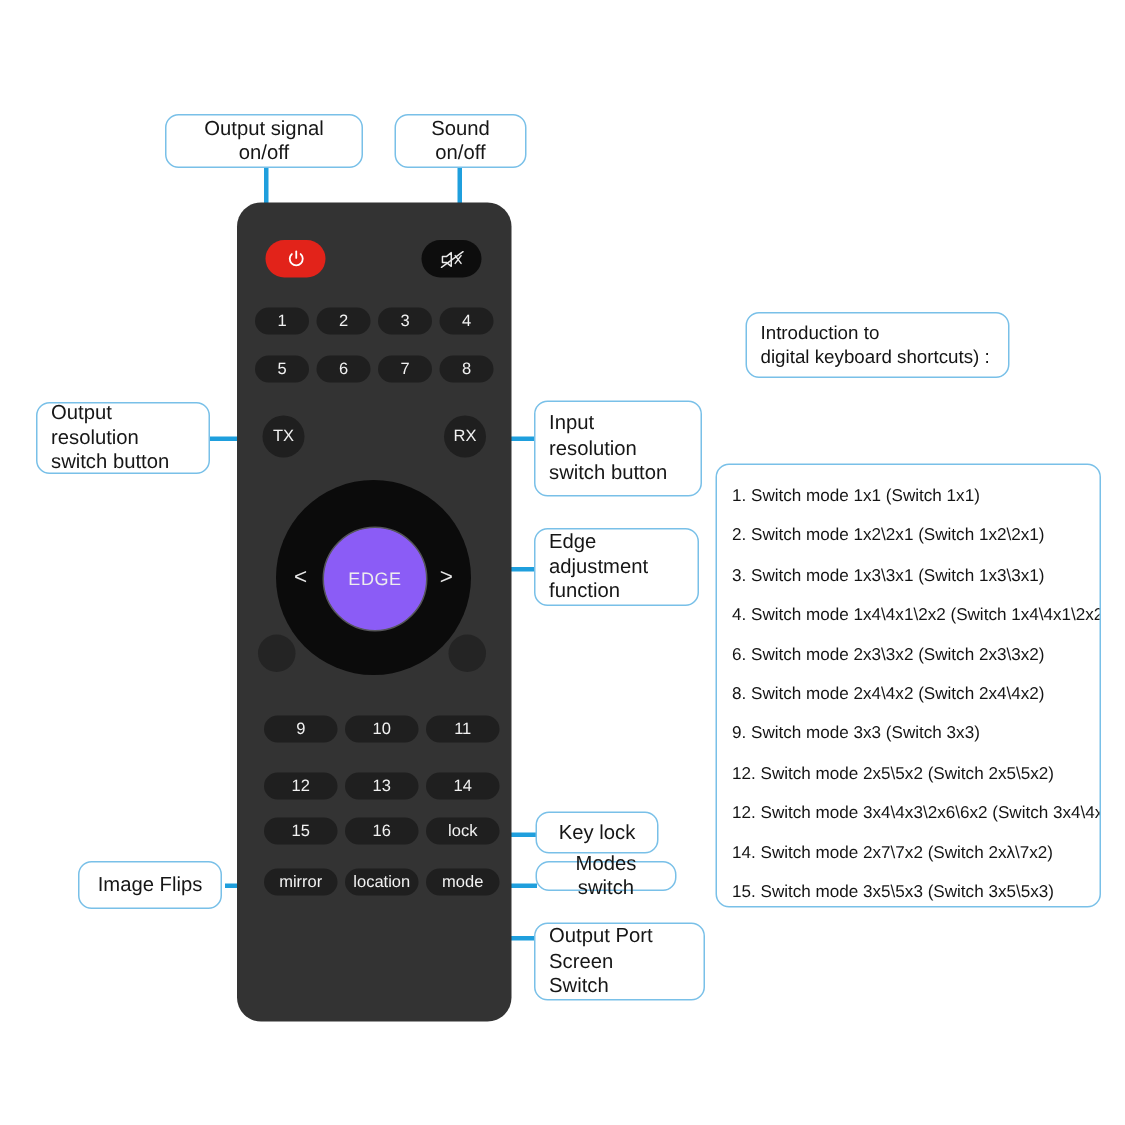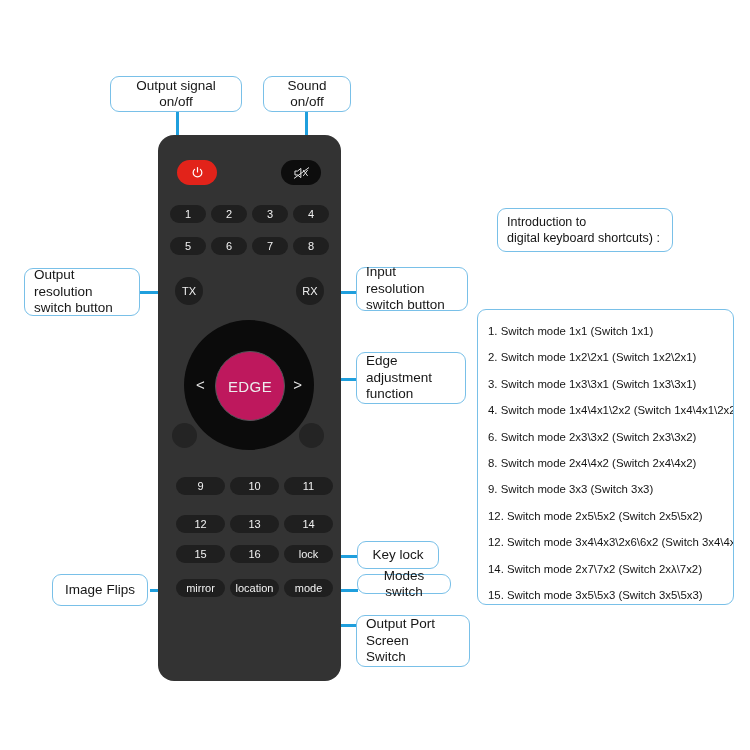--- a/index.html
+++ b/index.html
@@ -72,24 +72,24 @@
     background:#1f1f1f;color:#f0f0f0;font-size:11px;
     display:flex;align-items:center;justify-content:center;
   }
 
   #dpad{
     position:absolute;left:26px;top:185px;width:130px;height:130px;
     border-radius:50%;background:#0b0b0b;
   }
   #dpad .inner{
     position:absolute;left:31px;top:31px;width:68px;height:68px;
-    border-radius:50%;background:#be185d;
+    border-radius:50%;background:#8b5cf6;
     border:1.2px solid #56565a;
     display:flex;align-items:center;justify-content:center;
-    color:#ededed;font-size:15px;letter-spacing:.4px;
+    color:#ededed;font-size:12px;letter-spacing:.4px;
   }
   #dpad .arrow{
     position:absolute;color:#e8e8e8;font-size:15px;top:56px;
   }
   #dpad .arrow.l{left:12px;}
   #dpad .arrow.r{right:12px;}
 
   .smallrnd{
     position:absolute;width:25px;height:25px;border-radius:50%;
     background:#242424;
@@ -131,21 +131,21 @@
   <div class="line v" style="left:246px;top:596px;height:30px;"></div>
   <div class="line h" style="left:246px;top:624px;width:112px;"></div>
 
   <div class="callout center" id="c-power" style="left:110px;top:76px;width:132px;height:36px;">Output signal on/off</div>
 
   <div class="callout center" id="c-mute" style="left:263px;top:76px;width:88px;height:36px;">Sound on/off</div>
 
   <div class="callout" id="c-outres" style="left:24px;top:268px;width:116px;height:48px;">Output resolution
 switch button</div>
 
-  <div class="callout" id="c-inres" style="left:356px;top:267px;width:112px;height:44px;">Input resolution
+  <div class="callout" id="c-inres" style="left:356px;top:267px;width:112px;height:64px;">Input resolution
 switch button</div>
 
   <div class="callout center" id="c-lock" style="left:357px;top:541px;width:82px;height:28px;">Key lock</div>
 
   <div class="callout" id="c-edge" style="left:356px;top:352px;width:110px;height:52px;">Edge adjustment
 function</div>
 
   <div class="callout center" id="c-flips" style="left:52px;top:574px;width:96px;height:32px;">Image Flips</div>
 
   <div class="callout center" id="c-modes" style="left:357px;top:574px;width:94px;height:20px;">Modes switch</div>

